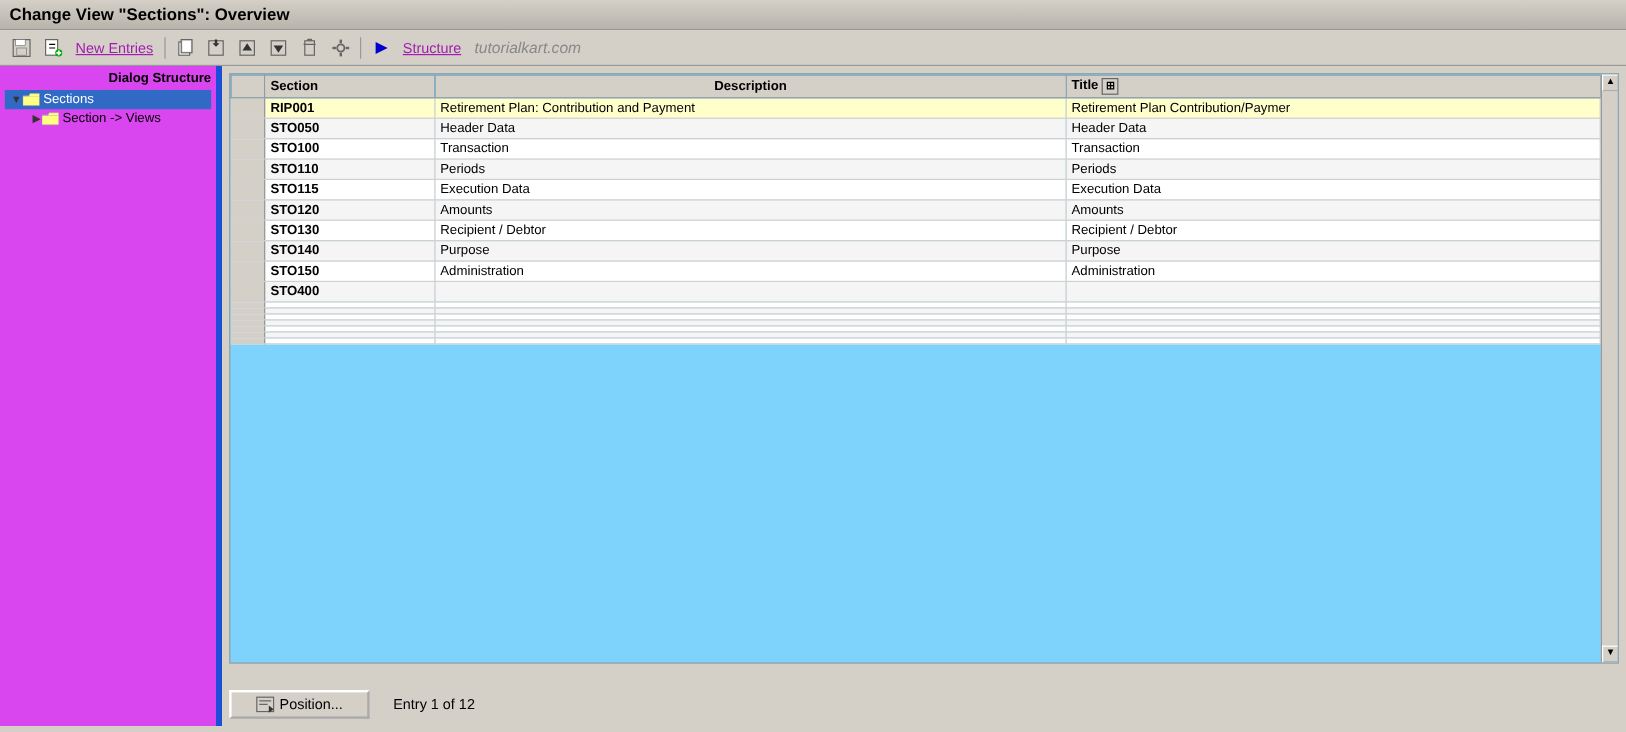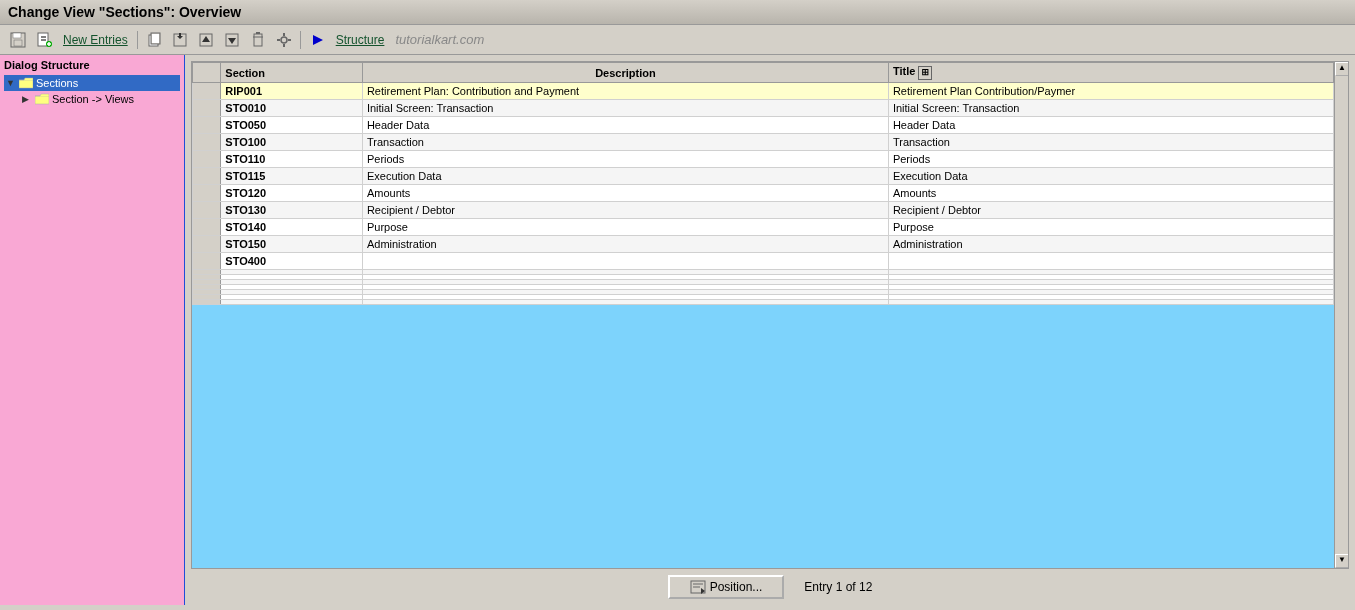--- a/index.html
+++ b/index.html
@@ -49,42 +49,43 @@
       height: 18px;
       background: #999;
       margin: 0 2px;
     }
     .toolbar-text-btn {
       background: #d4d0c8;
       border: 1px solid transparent;
       padding: 1px 4px;
       cursor: pointer;
       font-size: 12px;
-      color: #14532d;
+      color: #a21caf;
       text-decoration: underline;
     }
     .watermark {
       color: #888;
       font-size: 13px;
       font-style: italic;
       margin-left: 4px;
     }
 
     
     .main-layout {
       display: flex;
       height: calc(610px - 60px);
     }
 
     
     .left-panel {
       width: 185px;
-      background: #f9a8d4;
-      border-right: 1px solid #1d4ed8;
+      background: #d946ef;
+      border-right: 5px solid #1d4ed8;
       padding: 4px;
+      text-align: right;
     }
     .left-panel-title {
       font-size: 11px;
       font-weight: bold;
       margin-bottom: 4px;
       color: #000;
     }
     .tree-item {
       display: flex;
       align-items: center;
@@ -162,24 +163,23 @@
       border-right: 1px solid #999;
       text-align: center;
       font-size: 9px;
     }
     .section-col { width: 70px; }
     .desc-col { width: 260px; text-align: center; }
     .title-col { width: 220px; }
 
     
     .bottom-bar {
-      margin-top: 6px;
-      display: flex;
-      align-items: center;
-      justify-content: center;
+      margin-top: 22px;
+      display: flex;
+      align-items: center;
       gap: 20px;
     }
     .position-btn {
       background: #d4d0c8;
       border: 2px outset #fff;
       padding: 3px 20px;
       cursor: pointer;
       font-size: 12px;
       display: flex;
       align-items: center;
@@ -364,26 +364,20 @@
             </thead>
             <tbody id="table-body">
             <tr class="highlight">
                   <td class="row-indicator" style="background: rgb(212, 208, 200); border-right: 1px solid rgb(153, 153, 153);"></td>
                   <td style="font-weight: bold;">RIP001</td>
                   <td>Retirement Plan: Contribution and Payment</td>
                   <td>Retirement Plan Contribution/Paymer</td>
                 </tr>
                 <tr>
                   <td class="row-indicator" style="background: rgb(212, 208, 200); border-right: 1px solid rgb(153, 153, 153);"></td>
-                  <td style="font-weight: bold;">STO010</td>
-                  <td>Initial Screen: Transaction</td>
-                  <td>Initial Screen: Transaction</td>
-                </tr>
-                <tr>
-                  <td class="row-indicator" style="background: rgb(212, 208, 200); border-right: 1px solid rgb(153, 153, 153);"></td>
                   <td style="font-weight: bold;">STO050</td>
                   <td>Header Data</td>
                   <td>Header Data</td>
                 </tr>
                 <tr>
                   <td class="row-indicator" style="background: rgb(212, 208, 200); border-right: 1px solid rgb(153, 153, 153);"></td>
                   <td style="font-weight: bold;">STO100</td>
                   <td>Transaction</td>
                   <td>Transaction</td>
                 </tr>

